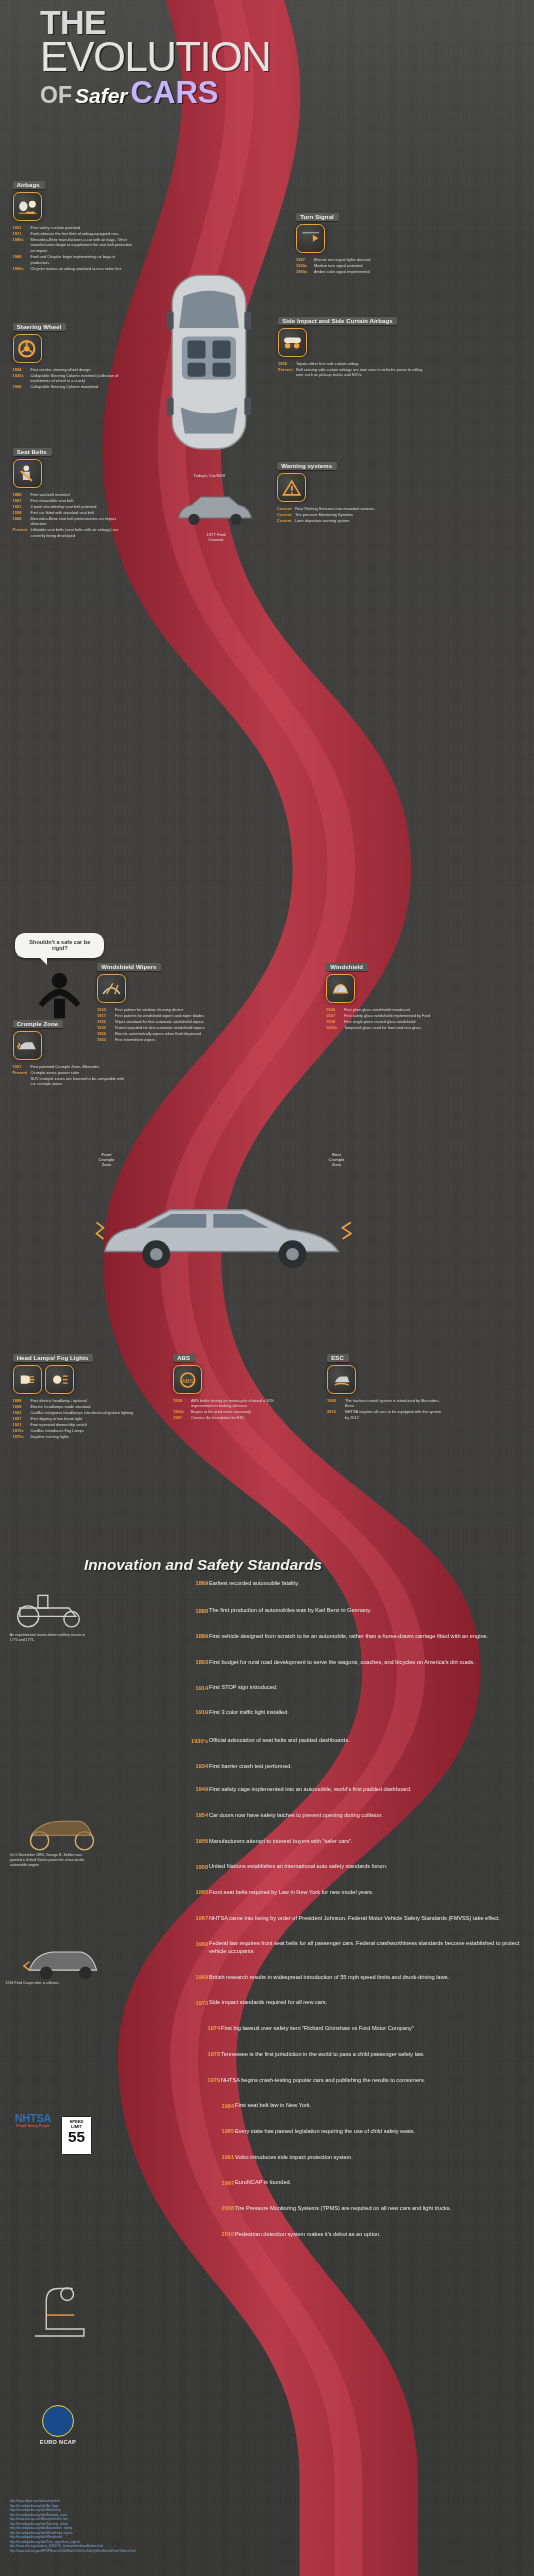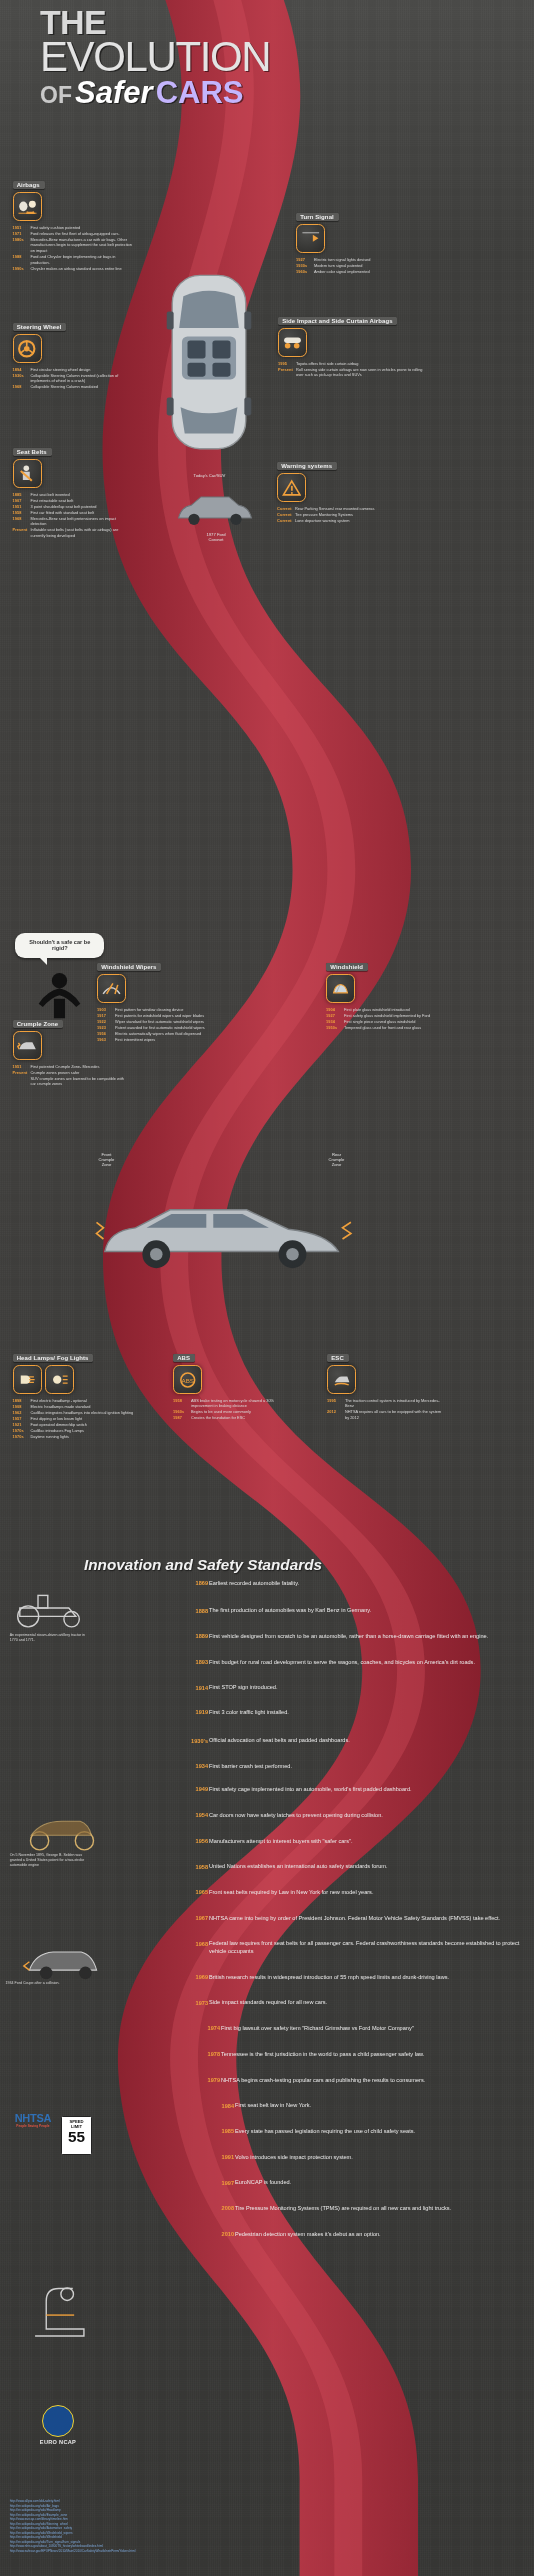--- a/index.html
+++ b/index.html
@@ -39,21 +39,21 @@
     text-shadow: 1.4px 1.4px 0 rgba(0,0,0,0.5);
   }
   .title-evo {
     font-size:42px; font-weight:normal; letter-spacing:-1.4px;
     color:#e3e3e3; line-height:0.92;
     text-shadow: 1.4px 1.4px 0 rgba(0,0,0,0.5);
   }
   .title-line3 { line-height:0.95; margin-top:1.4px; }
   .title-of { font-size:23px; font-weight:bold; color:#c9c9c9; }
   .title-safer {
-    font-size:31px; font-weight:bold; font-style:italic;
+    font-size:21px; font-weight:bold; font-style:italic;
     color:#ffffff;
     text-shadow: 1.4px 1.4px 0 rgba(0,0,0,0.5);
   }
   .title-cars {
     font-size:31px; font-weight:bold; color:#c4b5fd;
     text-shadow: 1.4px 1.4px 0 rgba(0,0,0,0.5);
   }
 
   
   .feat { position:absolute; }

